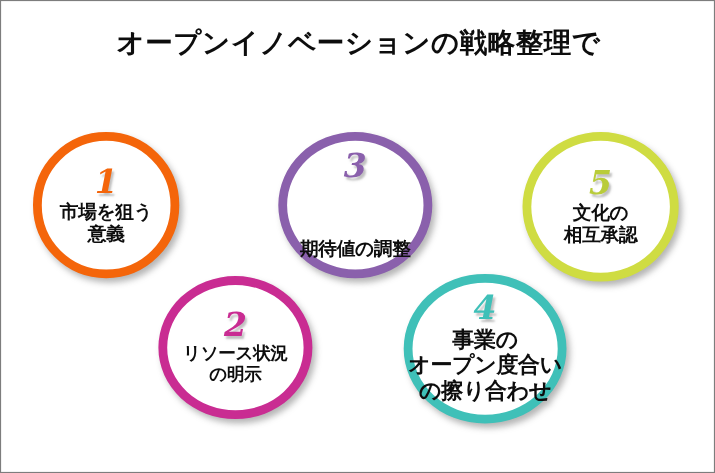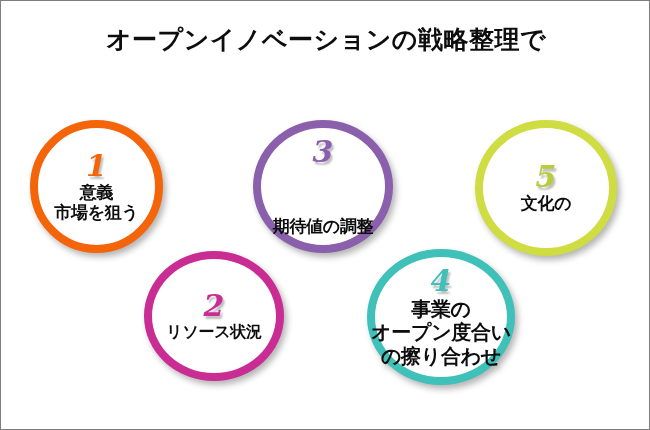--- a/index.html
+++ b/index.html
@@ -117,31 +117,32 @@
 <div id="slide">
 
   <div id="title-block">
     <span class="tline">オープンイノベーションの戦略整理で</span>
   </div>
 
   <div class="bubble" id="bubble-1">
     <div class="bubble-inner">
       <div class="b-num">1</div>
       <div class="b-label">
+        <span class="lline">市場を狙う</span>
         <span class="lline">意義</span>
-        <span class="lline">市場を狙う</span>
       </div>
     </div>
   </div>
 
   <div class="bubble" id="bubble-2">
     <div class="bubble-inner">
       <div class="b-num">2</div>
       <div class="b-label">
         <span class="lline">リソース状況</span>
+        <span class="lline">の明示</span>
       </div>
     </div>
   </div>
 
   <div class="bubble" id="bubble-3">
     <div class="bubble-inner">
       <div class="b-num">3</div>
       <div class="b-label">
         <span class="lline">期待値の調整</span>
       </div>
@@ -157,17 +158,18 @@
         <span class="lline">の擦り合わせ</span>
       </div>
     </div>
   </div>
 
   <div class="bubble" id="bubble-5">
     <div class="bubble-inner">
       <div class="b-num">5</div>
       <div class="b-label">
         <span class="lline">文化の</span>
+        <span class="lline">相互承認</span>
       </div>
     </div>
   </div>
 
 </div>
 
 </body></html>

